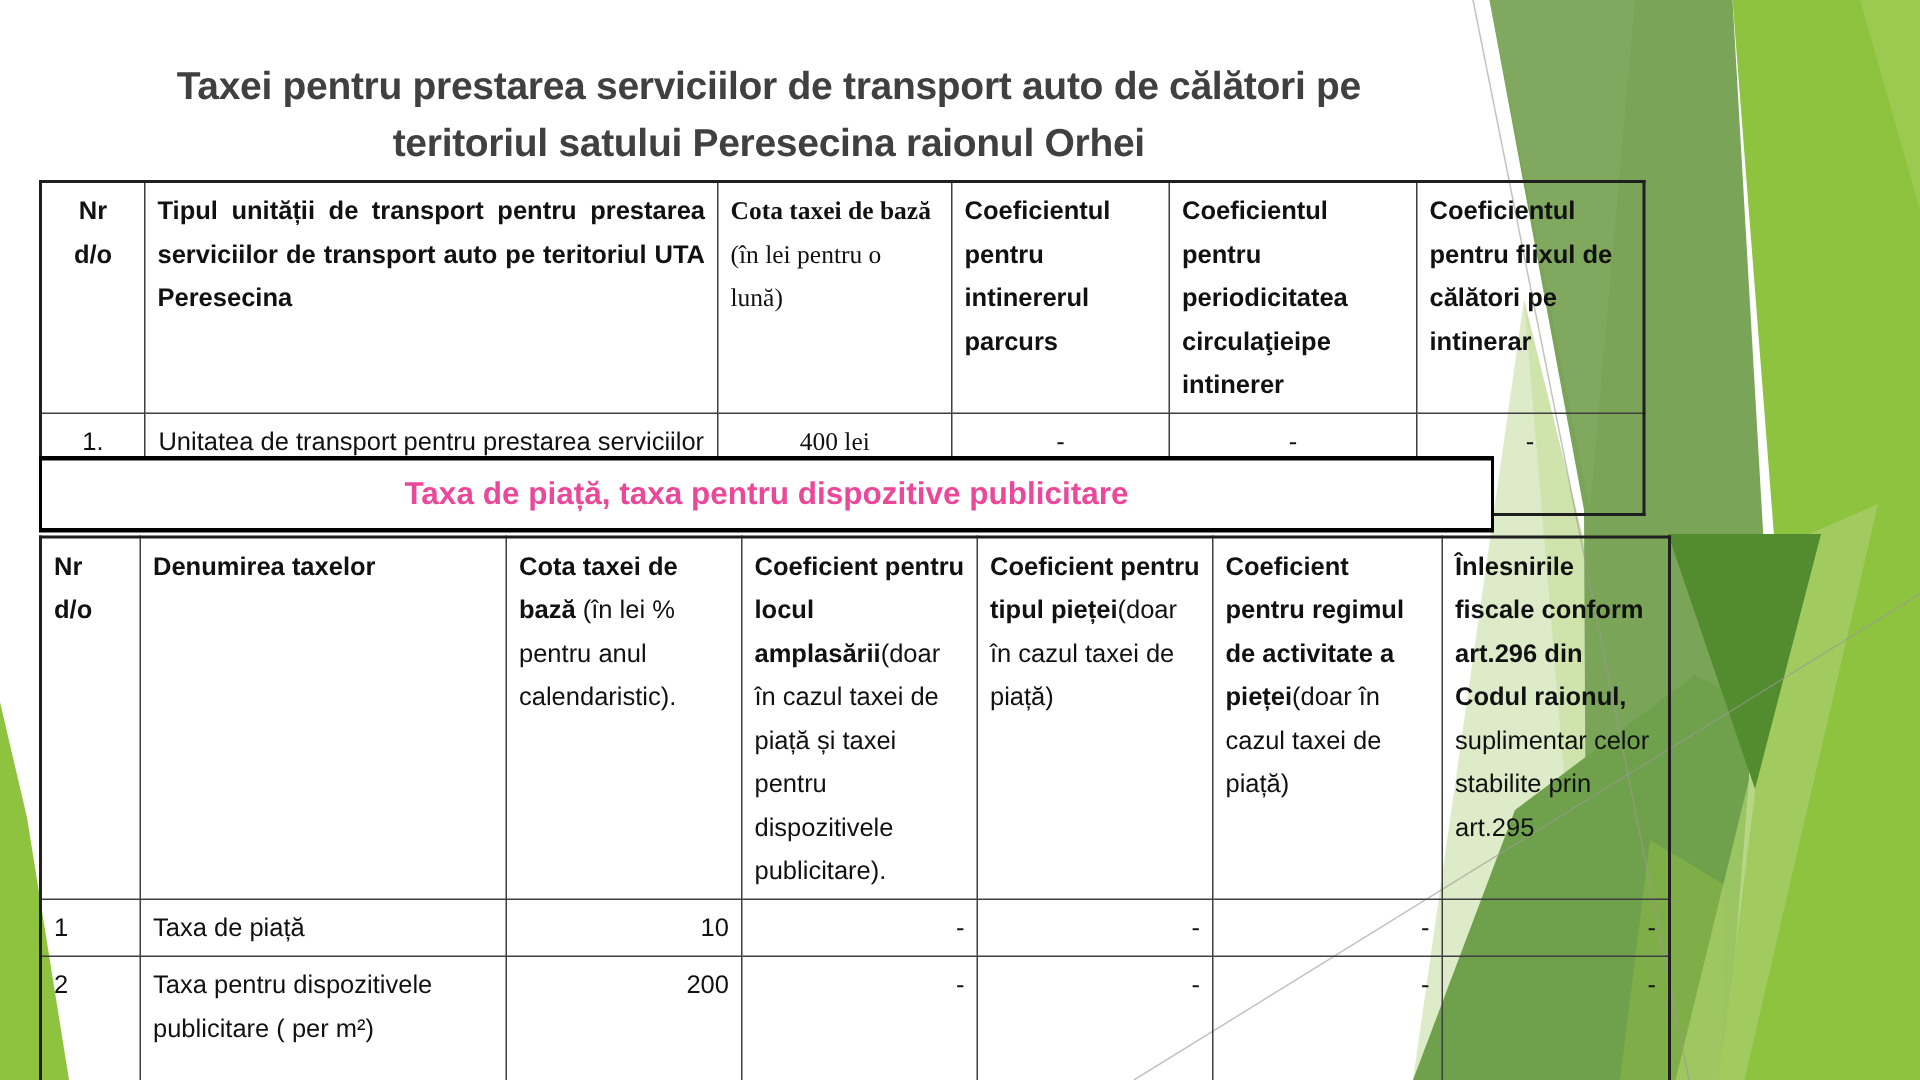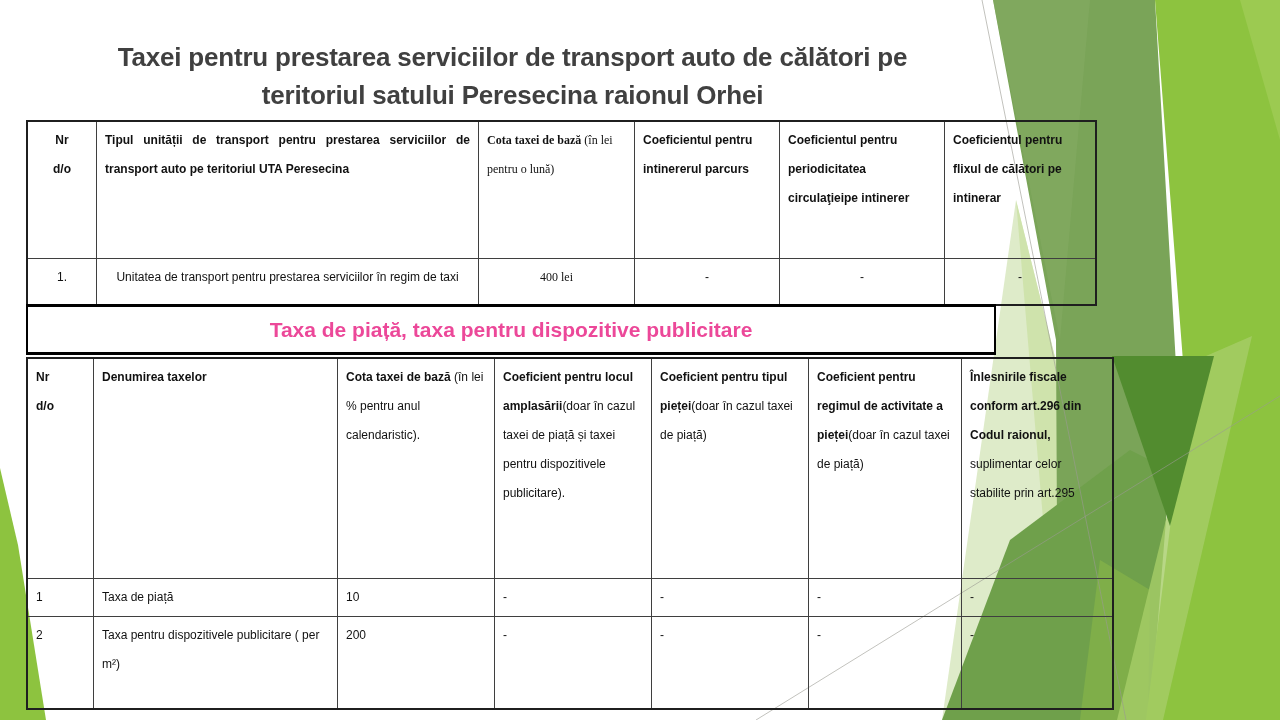--- a/index.html
+++ b/index.html
@@ -11,21 +11,21 @@
   }
   svg.bg{position:absolute;inset:0;z-index:0;}
   .title{
     position:absolute;left:20px;top:38px;width:985px;z-index:2;
     text-align:center;font-weight:bold;font-size:26px;line-height:38px;
     color:#404040;letter-spacing:-0.2px;
   }
   .title span{display:block;}
   table{border-collapse:collapse;table-layout:fixed;position:absolute;z-index:2;background:transparent;}
   td{border:1px solid #3f3f3f;vertical-align:top;padding:4px 8px;
-     font-size:12px;line-height:29px;overflow-wrap:anywhere;}
+     font-size:17px;line-height:29px;overflow-wrap:anywhere;}
   .t1{left:26px;top:120px;width:966px;}
   .t1 td.c0{width:52px;text-align:center;}
   .t1 td.c1{width:365px;}
   .t1 td.c2{width:139px;font-family:Liberation Serif, serif;}
   .t1 td.c3{width:128px;}
   .t1 td.c4{width:148px;}
   .t1 td.c5{width:134px;}
   .t1 tr.hdr{height:137px;}
   .t1 tr.r0{height:47px;}
   .t1 .hdr td{font-weight:bold;}
@@ -48,21 +48,21 @@
   .t2 td.c2{width:140px;}
   .t2 td.c3{width:140px;}
   .t2 td.c4{width:140px;}
   .t2 td.c5{width:136px;}
   .t2 td.c6{width:134px;}
   .t2 tr.hdr{height:220px;}
   .t2 tr.r0{height:28px;}
   .t2 tr.r1{height:93px;}
   .t2 .hdr td{font-weight:bold;text-align:left;}
   .t2 tr.r0 td, .t2 tr.r1 td{font-weight:normal;}
-  .t2 td.num{text-align:left;}
+  .t2 td.num{text-align:right;}
   .outer{border:2px solid #1f1f1f;}
 </style>
 </head>
 <body>
 
 <svg class="bg" viewBox="0 0 1280 720">
   <polygon points="1016,200 1145,720 942,720" fill="#DEEBC9"></polygon>
   <polygon points="1016,200 1060,720 1145,720" fill="#CFE3AC"></polygon>
   <polygon points="993,0 1155,0 1178,400 1131,720 1058,720 1056,340" fill="#7AA458"></polygon>
   <polygon points="993,0 1090,0 1060,340" opacity="0.55" fill="#85AC64"></polygon>

